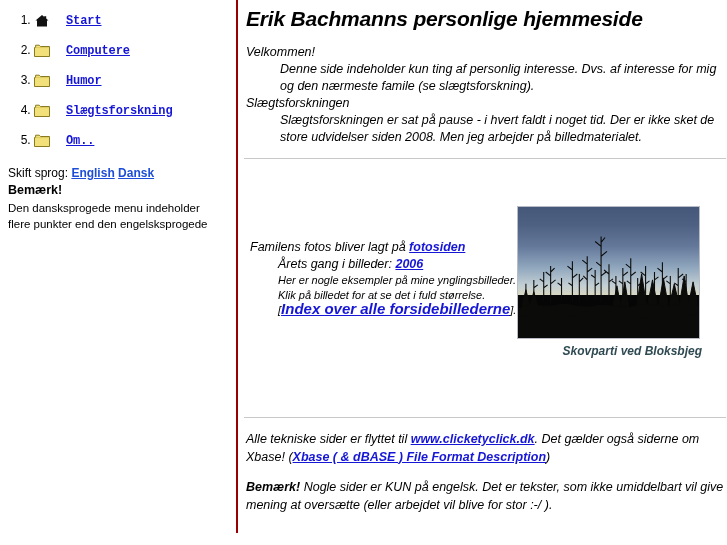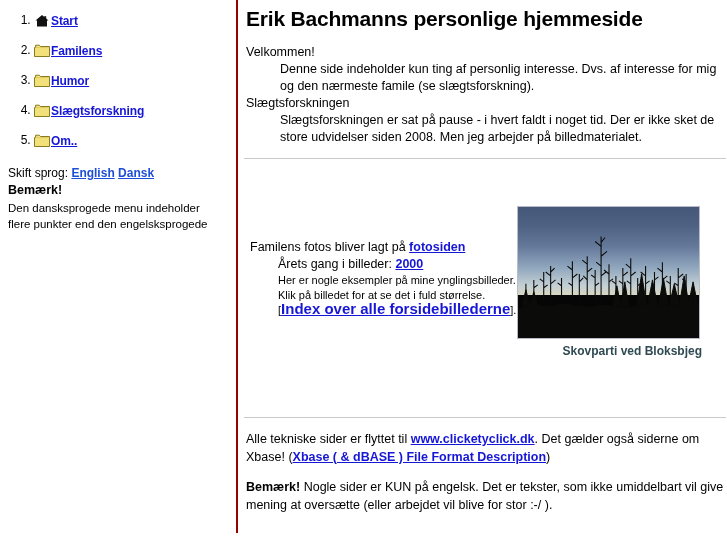--- a/index.html
+++ b/index.html
@@ -37,22 +37,23 @@
   .nav-list > li {
     font-size: 12px;
     color: #000;
     margin: 0 0 6px 0;
     line-height: 24px;
     height: 24px;
   }
   .nav-row {
     display: inline-flex;
     align-items: center;
-    gap: 1px;
+    gap: 16px;
     vertical-align: middle;
+    font-family: Liberation Mono, monospace;
   }
   .icon-home, .icon-folder {
     display: inline-block;
     width: 16px;
     height: 14px;
     position: relative;
     flex: 0 0 auto;
   }
   .icon-home svg, .icon-folder svg { display: block; }
 
@@ -91,20 +92,21 @@
   
   .main {
     position: absolute;
     left: 236px;
     top: 0;
     width: 491px;
     height: 533px;
     box-sizing: border-box;
     border-left: 2px solid #990000;
     padding: 0 1px 0 6px;
+    font-style: italic;
   }
   .page-title {
     margin: 7px 0 0 2px;
     font-size: 21px;
     font-weight: bold;
     color: #000;
     letter-spacing: -0.2px;
   }
   .dl-block {
     margin: 13px 0 0 2px;
@@ -237,21 +239,21 @@
       </li>
 
       <li>
         <span class="nav-row">
           <span class="icon-folder">
             <svg width="16" height="14" viewBox="0 0 16 14">
               <path d="M0.5 3.5 L0.5 12.5 L15.5 12.5 L15.5 2.5 L6.5 2.5 L5.2 1.2 L1.6 1.2 L1.6 3.5 Z" fill="#f2e07a" stroke="#8a7a20" stroke-width="1"></path>
               <path d="M1.6 3.6 L15.2 3.6" stroke="#d8c45e" stroke-width="0.8"></path>
             </svg>
           </span>
-          <a class="nav-link" href="#">Familens</a>
+          <a class="nav-link" href="#">Computere</a>
         </span>
       </li>
 
       <li>
         <span class="nav-row">
           <span class="icon-folder">
             <svg width="16" height="14" viewBox="0 0 16 14">
               <path d="M0.5 3.5 L0.5 12.5 L15.5 12.5 L15.5 2.5 L6.5 2.5 L5.2 1.2 L1.6 1.2 L1.6 3.5 Z" fill="#f2e07a" stroke="#8a7a20" stroke-width="1"></path>
               <path d="M1.6 3.6 L15.2 3.6" stroke="#d8c45e" stroke-width="0.8"></path>
             </svg>
@@ -310,21 +312,21 @@
 
     <hr class="rule">
 
     <div class="photo-section">
 
       <div class="photo-text">
         <div class="dt">
           <span>Familens fotos bliver lagt på </span><a class="a-link" href="#">fotosiden</a>
         </div>
         <div class="dd">
-          <span>Årets gang i billeder: </span><a class="a-link" href="#">2000</a>
+          <span>Årets gang i billeder: </span><a class="a-link" href="#">2006</a>
         </div>
         <div class="dd small-txt">Her er nogle eksempler på mine ynglingsbilleder. Klik på billedet for at se det i fuld størrelse.</div>
         <div class="dd small-txt">
           <span>[</span><a class="a-link sm" href="#">Index over alle forsidebillederne</a><span>].</span>
         </div>
       </div>
 
       <div class="photo-wrap">
         <div class="photo-frame">
           <div class="sky"></div>

